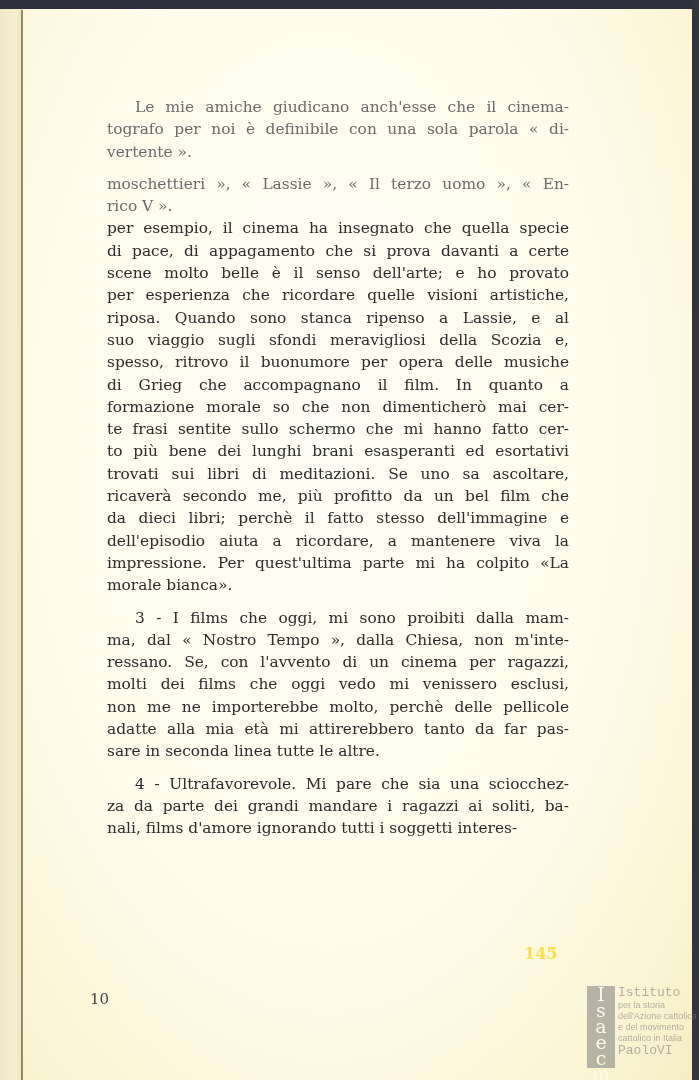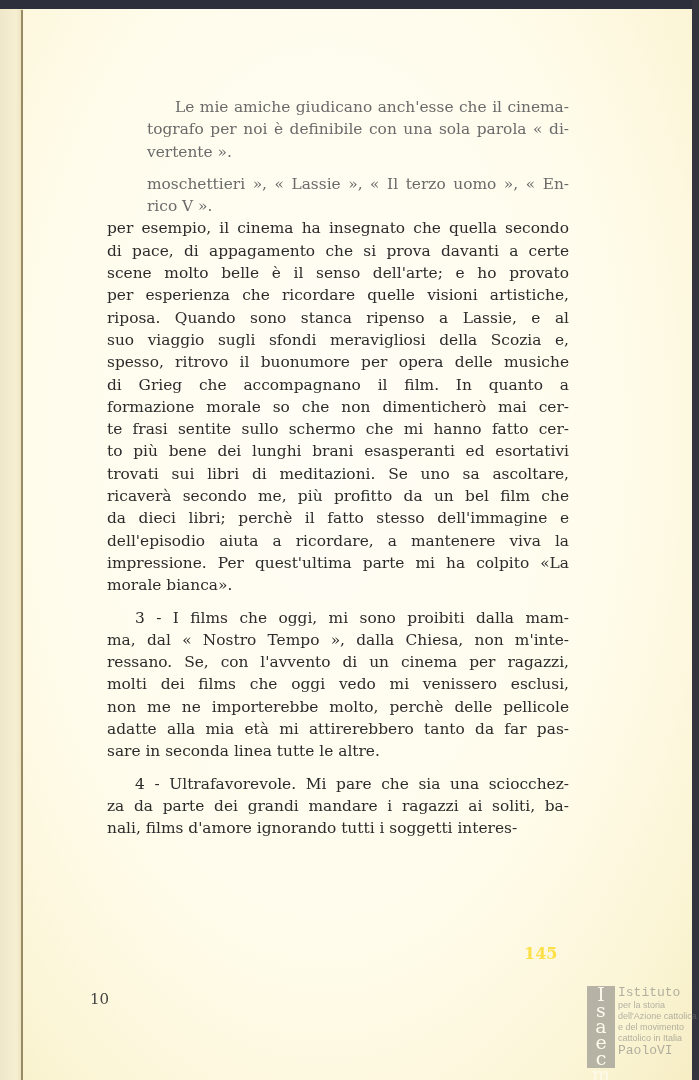--- a/index.html
+++ b/index.html
@@ -20,21 +20,21 @@
     background:radial-gradient(ellipse at 45% 40%, #fffef6 0%, #fffcec 55%, #fbf5d5 85%, #f6edc4 100%);
   }
   .text-block {
     position:absolute; left:107px; top:96px; width:462px;
     font-size:15.4px; line-height:22.3px; color:#2b2b2b;
     text-align:justify;
   }
   .line { display:block; white-space:nowrap; text-align-last:justify; height:22.3px; }
   .line.last { text-align-last:left; }
   .line.indent { padding-left:28px; }
-  .faded { color:#6a6a6a;margin-left:40px; }
+  .faded { color:#6a6a6a; }
   .para-gap { height:10px; }
   .page-number {
     position:absolute; left:524px; top:944px; font-weight:bold; font-size:16px; color:#fde047;
   }
   .signature {
     position:absolute; left:90px; top:990px; font-size:15px; color:#444;
   }
   .watermark {
     position:absolute; left:587px; top:986px; width:110px; height:84px; opacity:.55;
   }
@@ -62,21 +62,21 @@
       <span class="line indent">Le mie amiche giudicano anch'esse che il cinema-</span>
       <span class="line">tografo per noi è definibile con una sola parola « di-</span>
       <span class="line last">vertente ».</span>
     </div>
     <div class="para-gap"></div>
     <div class="faded">
       <span class="line">moschettieri », « Lassie », « Il terzo uomo », « En-</span>
       <span class="line last">rico V ».</span>
     </div>
     <div>
-      <span class="line">per esempio, il cinema ha insegnato che quella secondo</span>
+      <span class="line">per esempio, il cinema ha insegnato che quella specie</span>
       <span class="line">di pace, di appagamento che si prova davanti a certe</span>
       <span class="line">scene molto belle è il senso dell'arte; e ho provato</span>
       <span class="line">per esperienza che ricordare quelle visioni artistiche,</span>
       <span class="line">riposa. Quando sono stanca ripenso a Lassie, e al</span>
       <span class="line">suo viaggio sugli sfondi meravigliosi della Scozia e,</span>
       <span class="line">spesso, ritrovo il buonumore per opera delle musiche</span>
       <span class="line">di Grieg che accompagnano il film. In quanto a</span>
       <span class="line">formazione morale so che non dimenticherò mai cer-</span>
       <span class="line">te frasi sentite sullo schermo che mi hanno fatto cer-</span>
       <span class="line">to più bene dei lunghi brani esasperanti ed esortativi</span>

